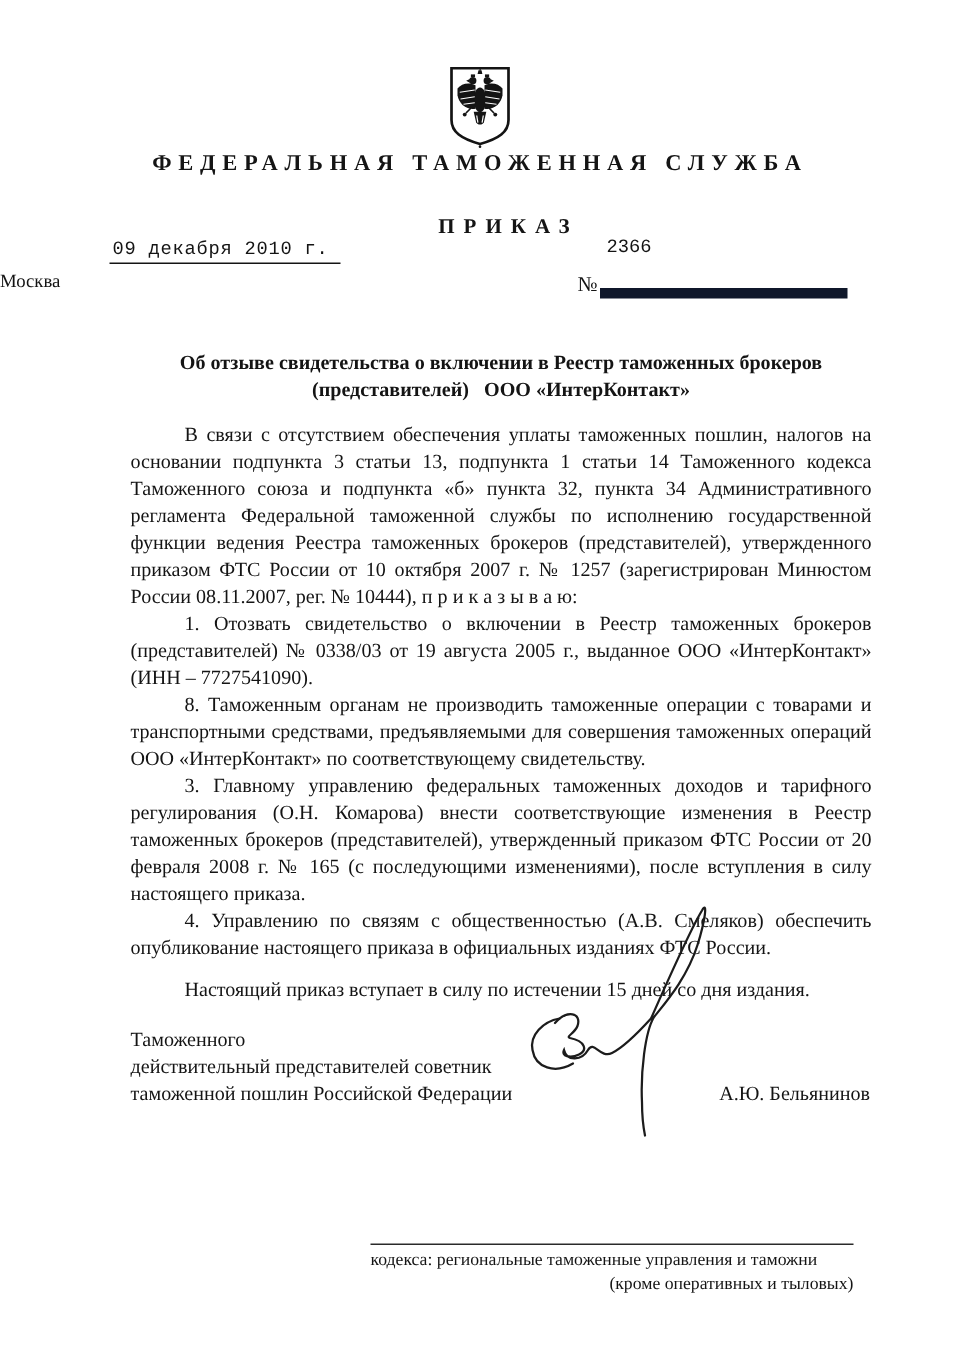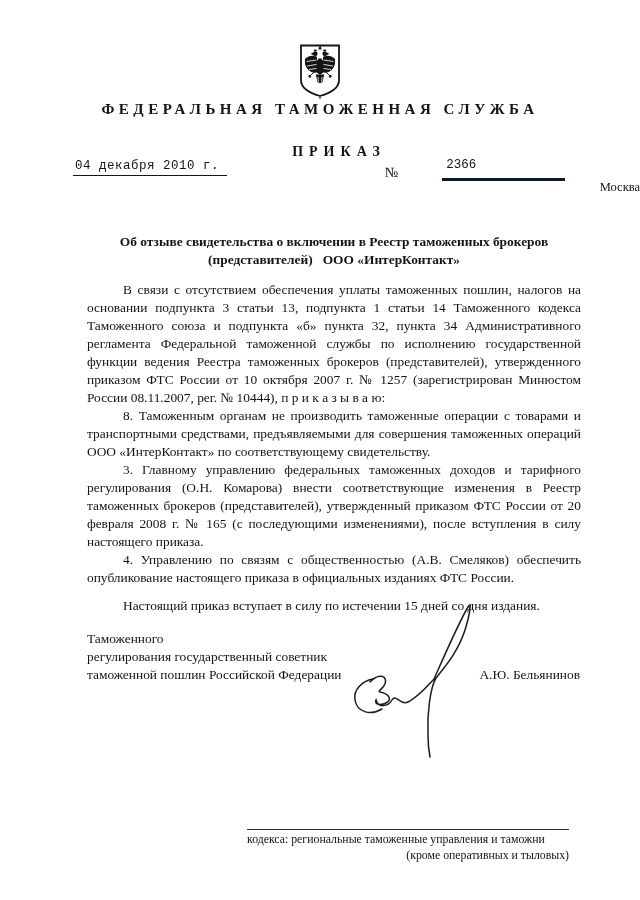--- a/index.html
+++ b/index.html
@@ -23,23 +23,23 @@
     font-family:"Liberation Mono", monospace; font-size:12.5px; letter-spacing:0.5px;
     border-bottom:1px solid #141414; padding:0 8px 2px 2px; min-width:132px;
   }
   .number-field {
     position:absolute; left:385px; top:158px; width:180px;
     display:flex; align-items:flex-end;
   }
   .number-sign { font-size:14px; padding-right:2px; }
   .number-value {
     flex:1; font-family:"Liberation Mono", monospace; font-size:12.5px;
-    border-bottom:3px solid #0f172a; padding:0 0 6px 4px;margin-left:42px;
+    border-bottom:7px solid #0f172a; padding:0 0 20px 4px;
   }
-  .city { position:absolute; top:180px; left:0; right:0; text-align:right; font-size:12.5px; }
+  .city { position:absolute; top:180px; left:0; right:0; text-align:left; font-size:12.5px; }
   .content {
     position:absolute; left:87px; top:233px; width:494px;
     font-size:13.4px; line-height:18px; text-align:justify;
   }
   .title { text-align:center; font-weight:bold; margin-bottom:12px; line-height:18px; }
   .content p { margin:0; text-indent:36px; }
   .content p.spaced-top { margin-top:10px; }
   .sig-row { margin-top:15px; display:flex; justify-content:space-between; align-items:flex-end; text-align:left; }
   .sig-left div { line-height:18px; }
   .sig-name { white-space:nowrap; padding-right:1px; }
@@ -95,42 +95,43 @@
         <path d="M33,26.5 L25.5,25.5"></path>
         <path d="M19.8,34 L20.6,38.8"></path>
         <path d="M24.2,34 L23.4,38.8"></path>
       </g>
     </svg>
   </div>
 
   <div class="agency">ФЕДЕРАЛЬНАЯ ТАМОЖЕННАЯ СЛУЖБА</div>
   <div class="doctype">ПРИКАЗ</div>
 
-  <div class="date-field">04 декабря 2010 г.</div>
+  <div class="date-field">09 декабря 2010 г.</div>
   <div class="number-field">
     <span class="number-sign">№</span>
     <span class="number-value">2366</span>
   </div>
   <div class="city">Москва</div>
 
   <div class="content">
     <div class="title">
       <div>Об отзыве свидетельства о включении в Реестр таможенных брокеров</div>
       <div>(представителей)&nbsp;&nbsp; ООО «ИнтерКонтакт»</div>
     </div>
     <p>В связи с отсутствием обеспечения уплаты таможенных пошлин, налогов на основании подпункта 3 статьи 13, подпункта 1 статьи 14 Таможенного кодекса Таможенного союза и подпункта «б» пункта 32, пункта 34 Административного регламента Федеральной таможенной службы по исполнению государственной функции ведения Реестра таможенных брокеров (представителей), утвержденного приказом ФТС России от 10 октября 2007 г. № 1257 (зарегистрирован Минюстом России 08.11.2007, рег. № 10444), п р и к а з ы в а ю:</p>
+    <p>1. Отозвать свидетельство о включении в Реестр таможенных брокеров (представителей) № 0338/03 от 19 августа 2005 г., выданное ООО «ИнтерКонтакт» (ИНН – 7727541090).</p>
     <p>8. Таможенным органам не производить таможенные операции с товарами и транспортными средствами, предъявляемыми для совершения таможенных операций ООО «ИнтерКонтакт» по соответствующему свидетельству.</p>
     <p>3. Главному управлению федеральных таможенных доходов и тарифного регулирования (О.Н. Комарова) внести соответствующие изменения в Реестр таможенных брокеров (представителей), утвержденный приказом ФТС России от 20 февраля 2008 г. № 165 (с последующими изменениями), после вступления в силу настоящего приказа.</p>
     <p>4. Управлению по связям с общественностью (А.В. Смеляков) обеспечить опубликование настоящего приказа в официальных изданиях ФТС России.</p>
     <p class="spaced-top">Настоящий приказ вступает в силу по истечении 15 дней со дня издания.</p>
 
     <div class="sig-row">
       <div class="sig-left">
         <div>Таможенного</div>
-        <div>регулирования государственный советник</div>
+        <div>действительный представителей советник</div>
         <div>таможенной пошлин Российской Федерации</div>
       </div>
       <div class="sig-name">А.Ю. Бельянинов</div>
     </div>
   </div>
 
   <svg class="autograph" viewBox="0 0 142 176" xmlns="http://www.w3.org/2000/svg">
 
     <path d="M29,83 C18,85 9,94 11,104 C13,116 26,120 38,113"></path>
 

